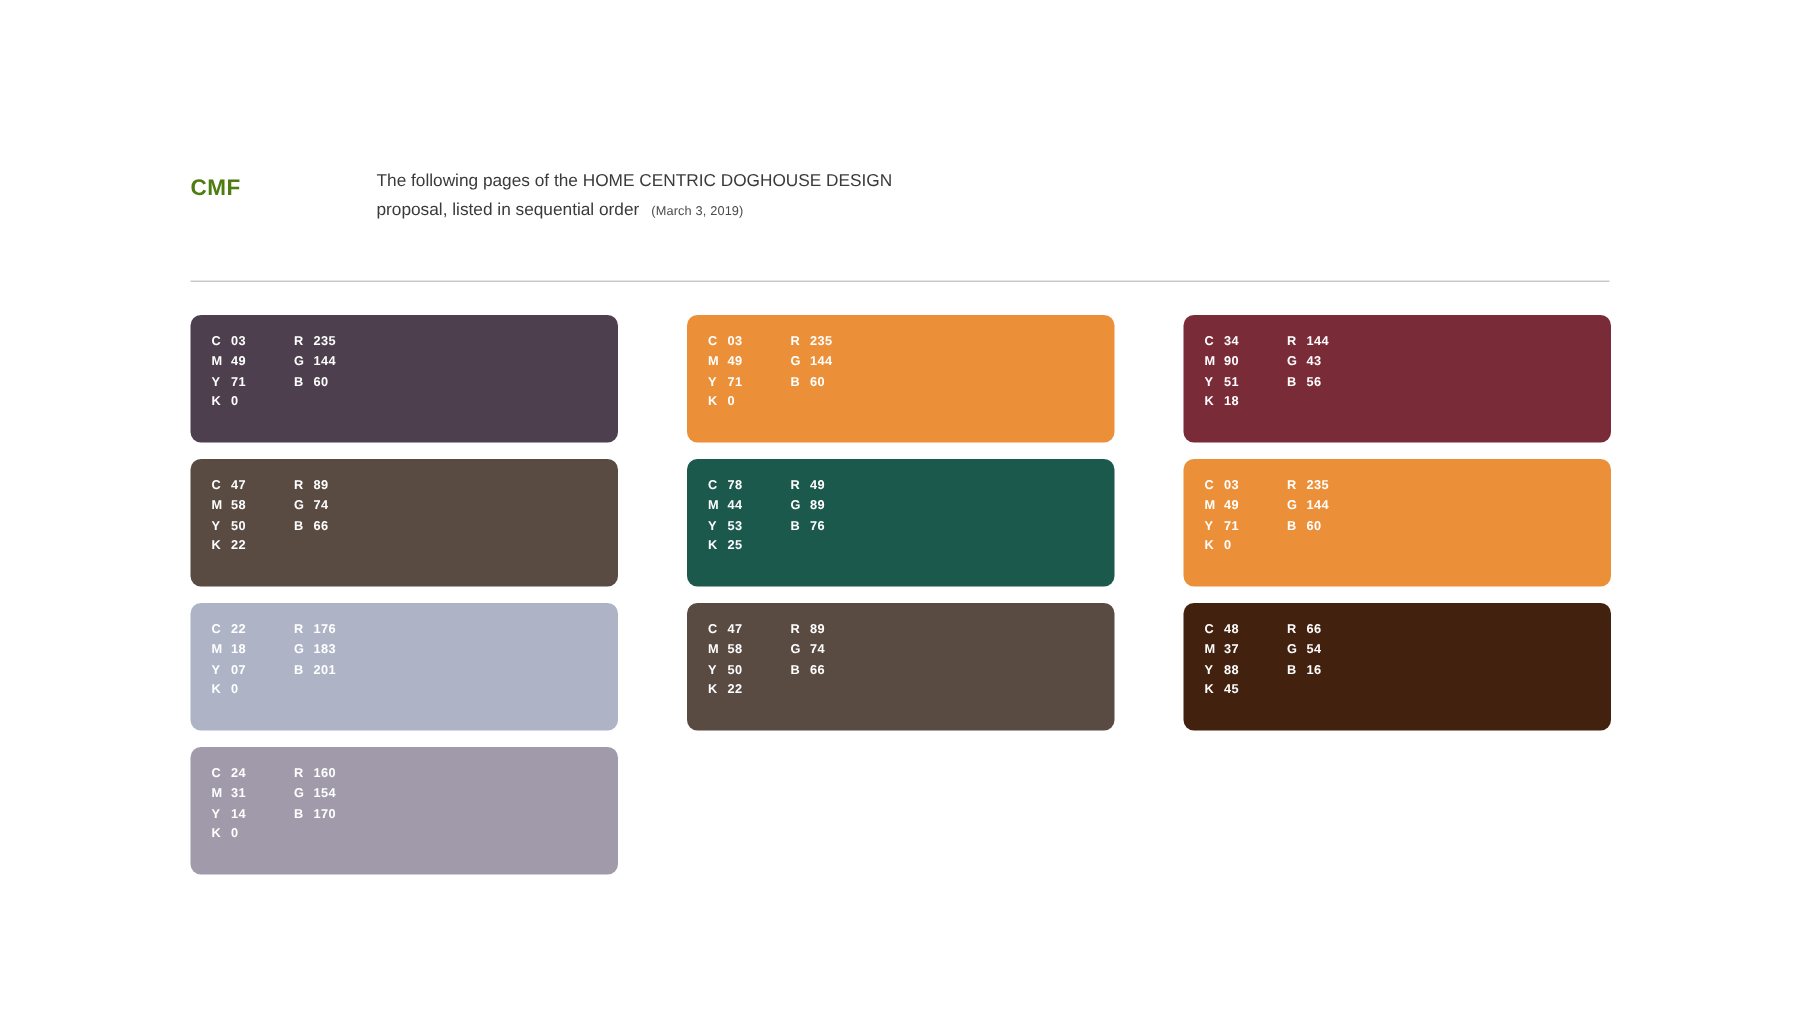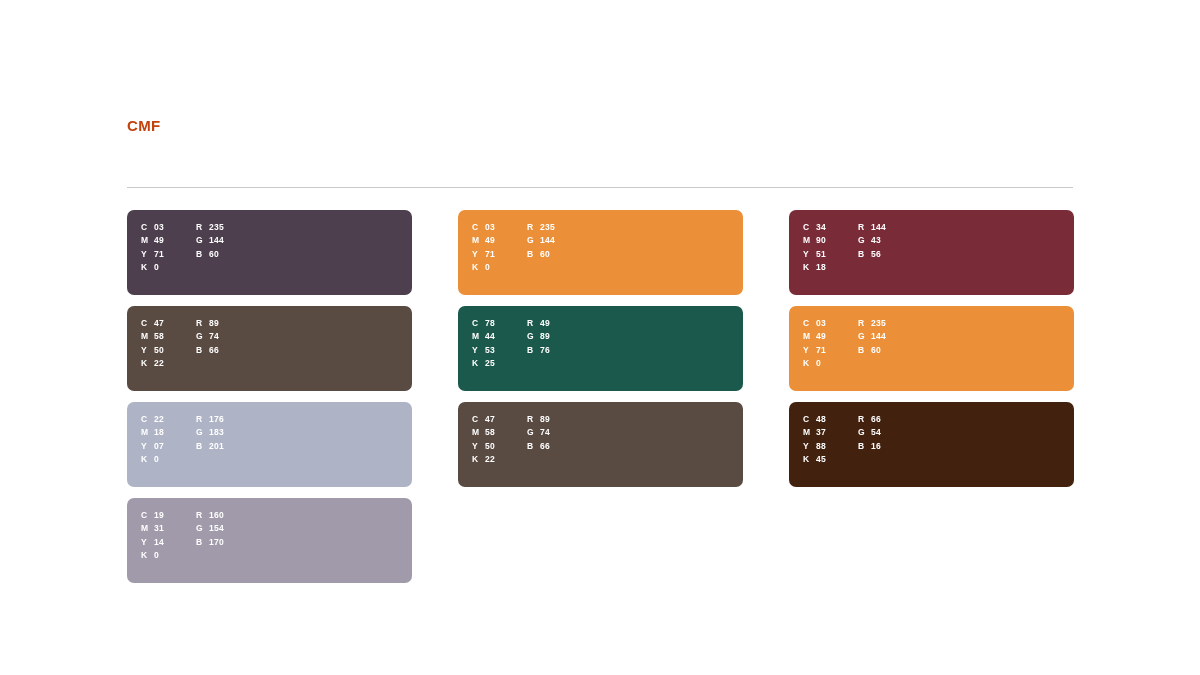--- a/index.html
+++ b/index.html
@@ -24,21 +24,21 @@
     width: 946px;
     height: 60px;
   }
   .cmf-title {
     position: absolute;
     left: 0;
     top: 5px;
     font-size: 15px;
     font-weight: 700;
     letter-spacing: 0.3px;
-    color: #c2410c;
+    color: #4d7c0f;
   }
   .intro {
     position: absolute;
     left: 124px;
     top: 0px;
     width: 560px;
     font-size: 11.5px;
     line-height: 19px;
     color: #3a3a3c;
     font-weight: 400;
@@ -112,20 +112,26 @@
   .vrow .num {
     flex: 0 0 auto;
   }
   .swatch.dark-text .vrow { color: #ffffff; }
 </style>
 </head>
 <body>
 
 <div class="header">
   <div class="cmf-title">CMF</div>
+  <div class="intro">
+    <span>The following pages of the HOME CENTRIC DOGHOUSE DESIGN</span>
+    <span class="line2">
+      <span>proposal, listed in sequential order</span><span class="date">(March 3, 2019)</span>
+    </span>
+  </div>
 </div>
 
 <div class="divider"></div>
 
 <div class="grid" id="grid">
     <div class="column">
       <div class="swatch dark-text" style="background: rgb(77, 63, 78);">
         <div class="swatch-values">
           <div class="vcol cmyk">
             <div class="vrow">
@@ -231,21 +237,21 @@
               <span class="num">201</span>
             </div>
           </div>
         </div>
       </div>
       <div class="swatch dark-text" style="background: rgb(160, 154, 170);">
         <div class="swatch-values">
           <div class="vcol cmyk">
             <div class="vrow">
               <span class="ch">C</span>
-              <span class="num">19</span>
+              <span class="num">24</span>
             </div>
             <div class="vrow">
               <span class="ch">M</span>
               <span class="num">31</span>
             </div>
             <div class="vrow">
               <span class="ch">Y</span>
               <span class="num">14</span>
             </div>
             <div class="vrow">

